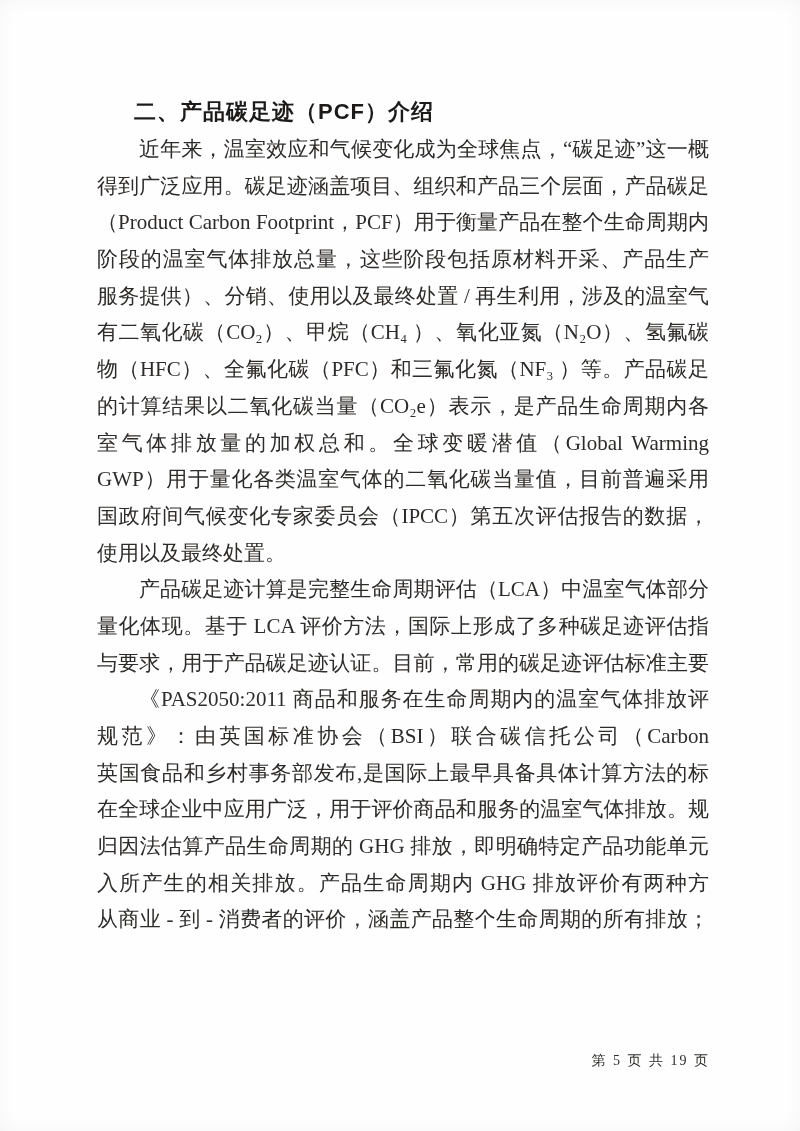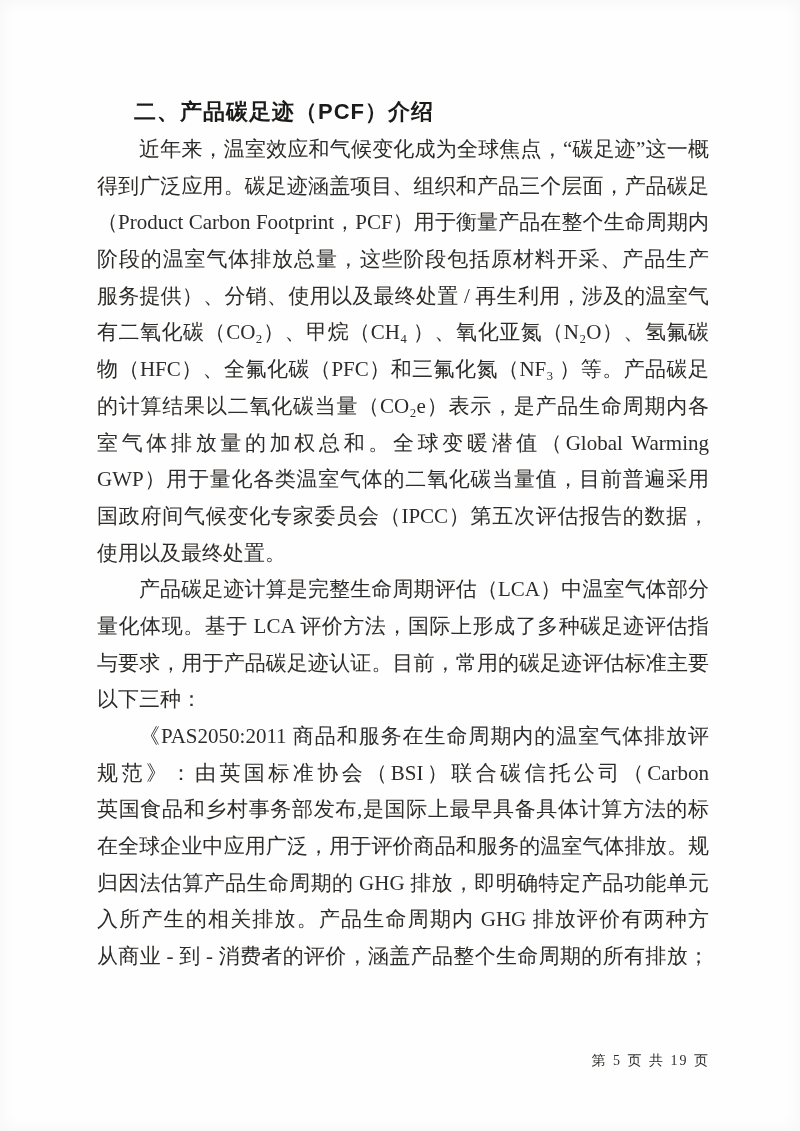--- a/index.html
+++ b/index.html
@@ -83,21 +83,20 @@
     <div class="line">物（HFC）、全氟化碳（PFC）和三氟化氮（NF₃ ）等。产品碳足迹</div>
     <div class="line">的计算结果以二氧化碳当量（CO₂e）表示，是产品生命周期内各类温</div>
     <div class="line">室气体排放量的加权总和。全球变暖潜值（Global Warming Potential,</div>
     <div class="line">GWP）用于量化各类温室气体的二氧化碳当量值，目前普遍采用联合</div>
     <div class="line">国政府间气候变化专家委员会（IPCC）第五次评估报告的数据，该数</div>
     <div class="line para-end">使用以及最终处置。</div>
 
     <div class="line indent">产品碳足迹计算是完整生命周期评估（LCA）中温室气体部分的</div>
     <div class="line">量化体现。基于 LCA 评价方法，国际上形成了多种碳足迹评估指南</div>
     <div class="line">与要求，用于产品碳足迹认证。目前，常用的碳足迹评估标准主要有</div>
-    <div class="line para-end">以下三种：</div>
 
     <div class="line indent">《PAS2050:2011 商品和服务在生命周期内的温室气体排放评价</div>
     <div class="line">规范》：由英国标准协会（BSI）联合碳信托公司（Carbon Trust）、</div>
     <div class="line">英国食品和乡村事务部发布,是国际上最早具备具体计算方法的标准，</div>
     <div class="line">在全球企业中应用广泛，用于评价商品和服务的温室气体排放。规范</div>
     <div class="line">归因法估算产品生命周期的 GHG 排放，即明确特定产品功能单元输</div>
     <div class="line">入所产生的相关排放。产品生命周期内 GHG 排放评价有两种方式：</div>
     <div class="line">从商业 - 到 - 消费者的评价，涵盖产品整个生命周期的所有排放；</div>
   </div>
 

